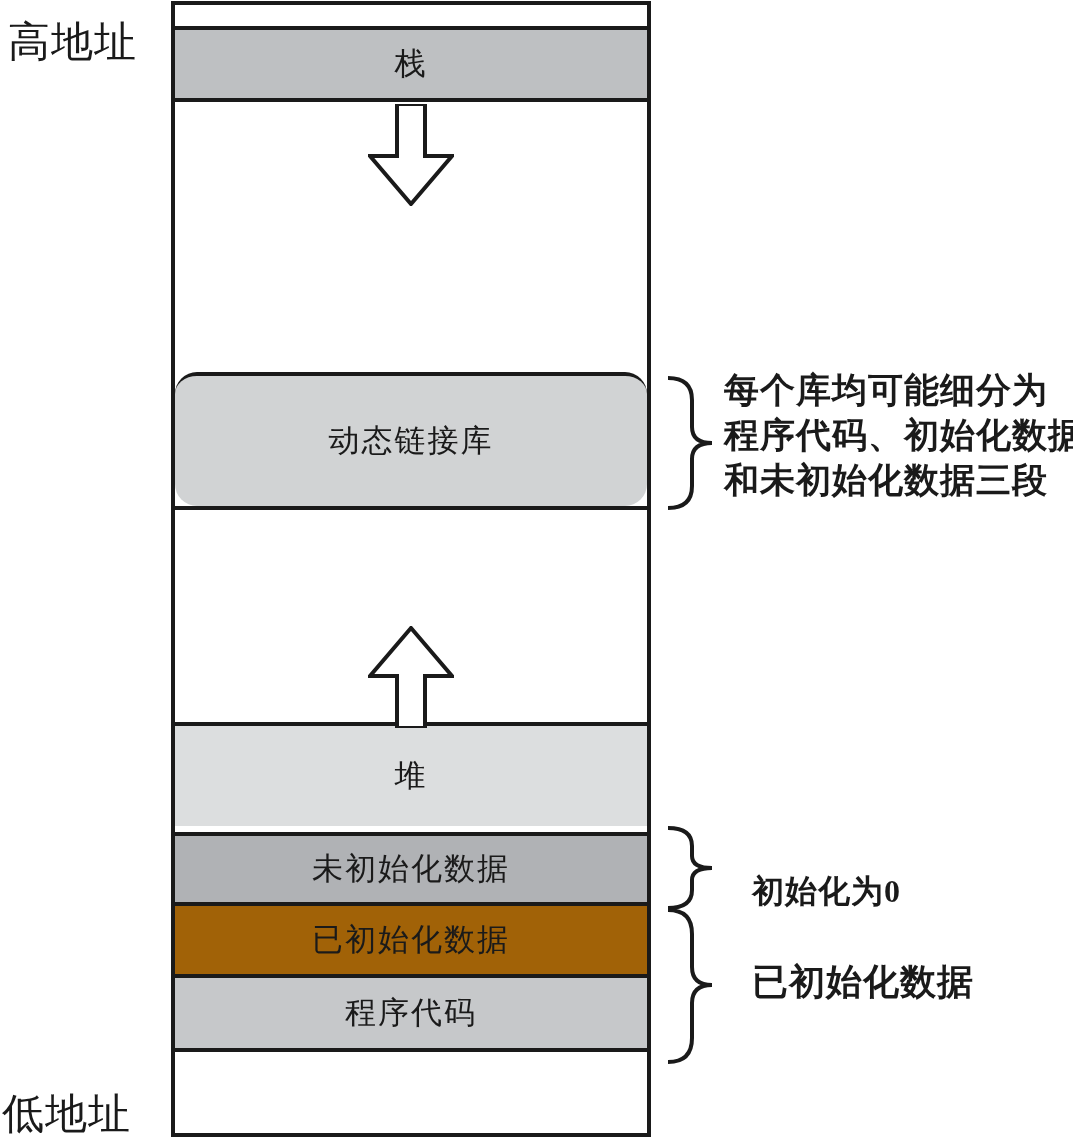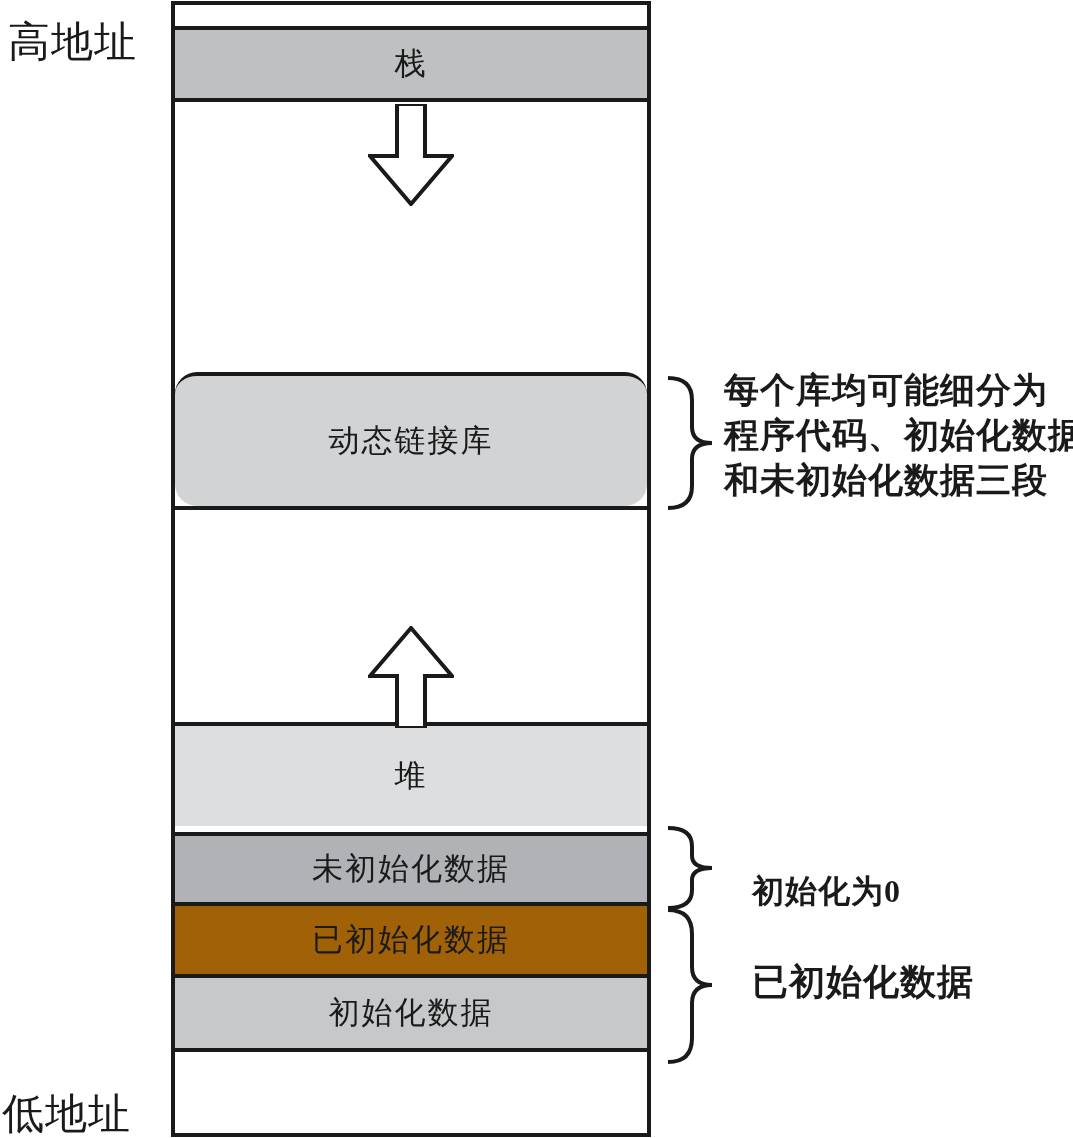--- a/index.html
+++ b/index.html
@@ -101,21 +101,21 @@
 
     <div class="seg seg-uninit" style="background-color: rgb(176, 178, 181); margin-top: 6px;">
       <span>未初始化数据</span>
     </div>
 
     <div class="seg seg-init" style="background-color: #a16207;">
       <span>已初始化数据</span>
     </div>
 
     <div class="seg seg-code" style="background-color: rgb(198, 200, 202);">
-      <span>初始化数据</span>
+      <span>程序代码</span>
     </div>
 
     <div class="seg seg-bottom-gap" style="background-color: rgb(255, 255, 255);"></div>
   </div>
 
   <svg id="stack-arrow" class="arrow" width="86" height="102" viewBox="0 0 86 102">
     <polygon points="29,0 29,52 2,52 43,100 84,52 57,52 57,0" fill="#ffffff" stroke="#1a1a1a" stroke-width="4" stroke-linejoin="miter"></polygon>
   </svg>
 
   <svg id="heap-arrow" class="arrow" width="86" height="102" viewBox="0 0 86 102">

